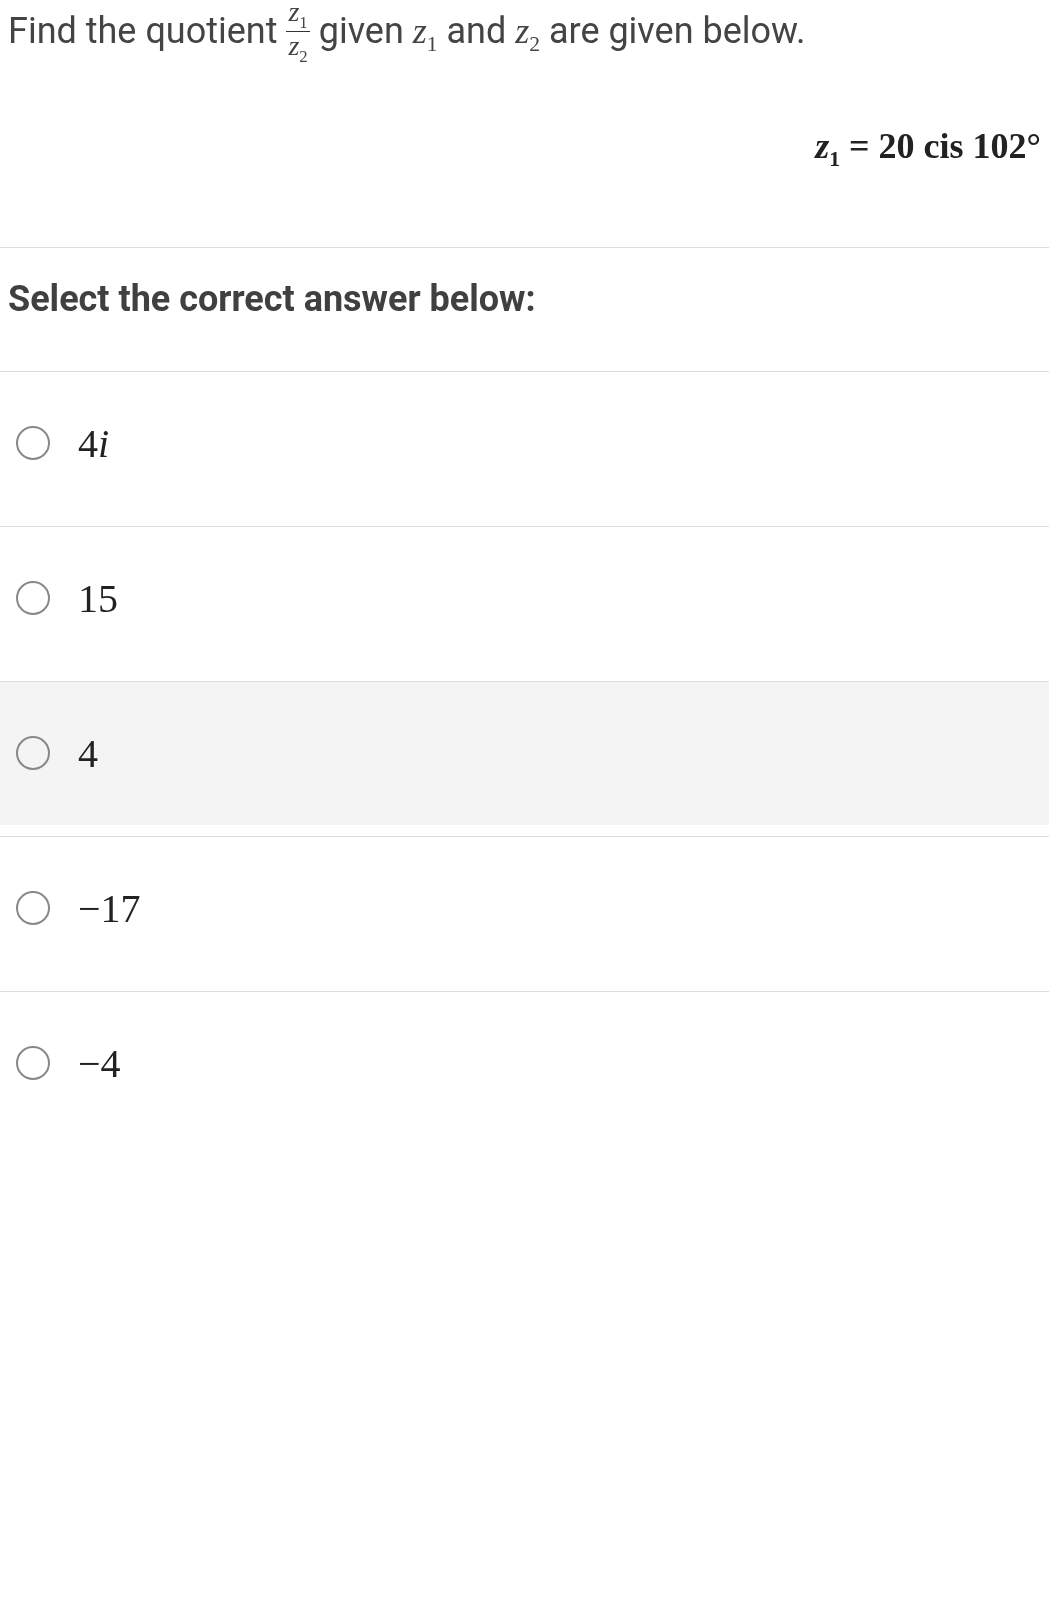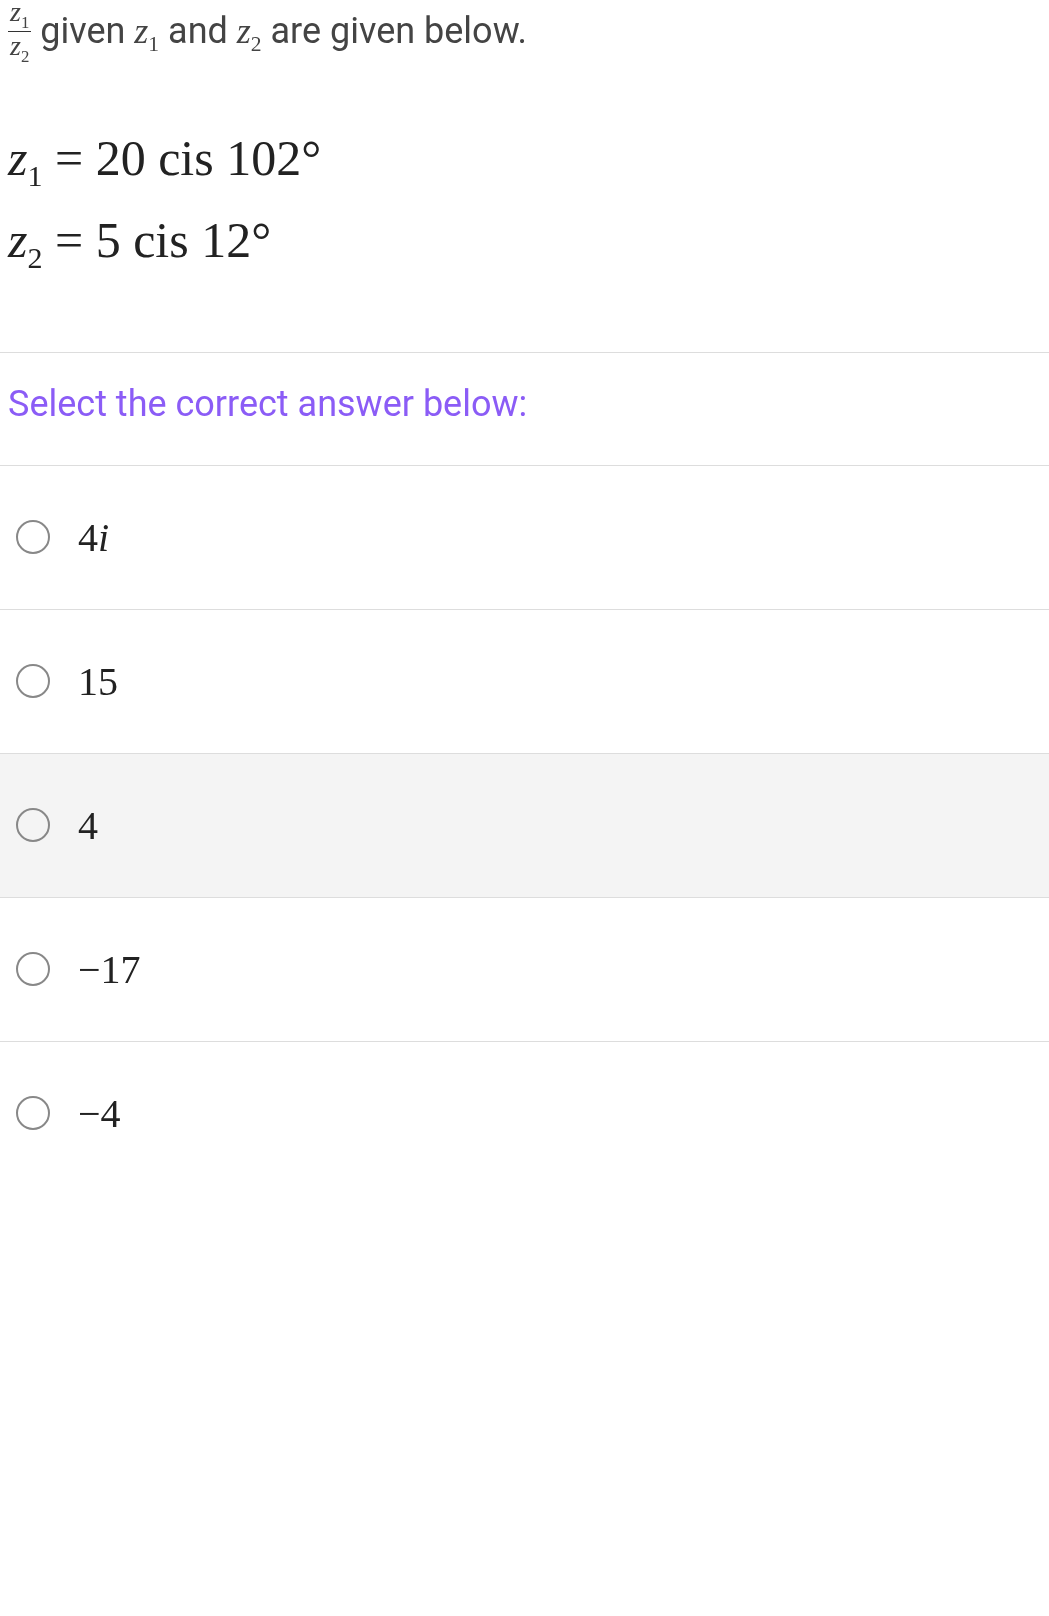--- a/index.html
+++ b/index.html
@@ -22,68 +22,67 @@
     line-height: 1;
     position: relative;
     top: -2px;
   }
   .fraction .num { border-bottom: 1.5px solid #333; padding: 0 2px; font-style: italic; }
   .fraction .den { padding: 0 2px; font-style: italic; }
   .varsub { font-family: "Times New Roman", Times, serif; font-style: italic; }
   .subnum { font-size: 0.6em; vertical-align: sub; font-style: normal; }
   .equations {
     margin-top: 50px;
-    text-align: left;
+    text-align: right;
     font-family: "Times New Roman", Times, serif;
-    font-size: 50px;
+    font-size: 36px;
     line-height: 1.6;
     color: #222;
+    font-weight: bold;
   }
   .eq-line { white-space: nowrap; }
   .divider { border-top: 1px solid #ddd; margin-top: 40px; }
-  .prompt-block { padding: 30px 8px 40px 8px; color: #8b5cf6; }
+  .prompt-block { padding: 30px 8px 40px 8px; color: #404040; font-weight: bold; }
   .options { }
   .option {
     border-top: 1px solid #ddd;
     padding: 48px 16px;
     display: flex;
     align-items: center;
     gap: 28px;
     cursor: pointer;
+    margin-top: 11px;
   }
   .option.highlight { background: #f4f4f4; }
   .radio {
     width: 34px; height: 34px;
     border: 2.5px solid #888;
     border-radius: 50%;
     flex-shrink: 0;
   }
   .option-label {
     font-family: "Times New Roman", Times, serif;
     font-size: 40px;
     color: #222;
   }
   .italic { font-style: italic; }
 </style>
 </head>
 <body>
 
 <div class="question-block">
   <div class="question-text">
-    <span class="fraction">
+    <span>Find the quotient </span><span class="fraction">
         <span class="num"><span class="varsub">z</span><span class="subnum">1</span></span>
         <span class="den"><span class="varsub">z</span><span class="subnum">2</span></span>
       </span><span> given </span><span class="varsub"><span>z</span><span class="subnum">1</span></span><span> and </span><span class="varsub"><span>z</span><span class="subnum">2</span></span><span> are given below.</span>
   </div>
   <div class="equations">
     <div class="eq-line">
       <span class="varsub"><span>z</span><span class="subnum">1</span></span><span> = </span><span>20 cis 102°</span>
-    </div>
-    <div class="eq-line">
-      <span class="varsub"><span>z</span><span class="subnum">2</span></span><span> = </span><span>5 cis 12°</span>
     </div>
   </div>
 </div>
 
 <div class="divider"></div>
 
 <div class="prompt-block">
   <span>Select the correct answer below:</span>
 </div>
 

